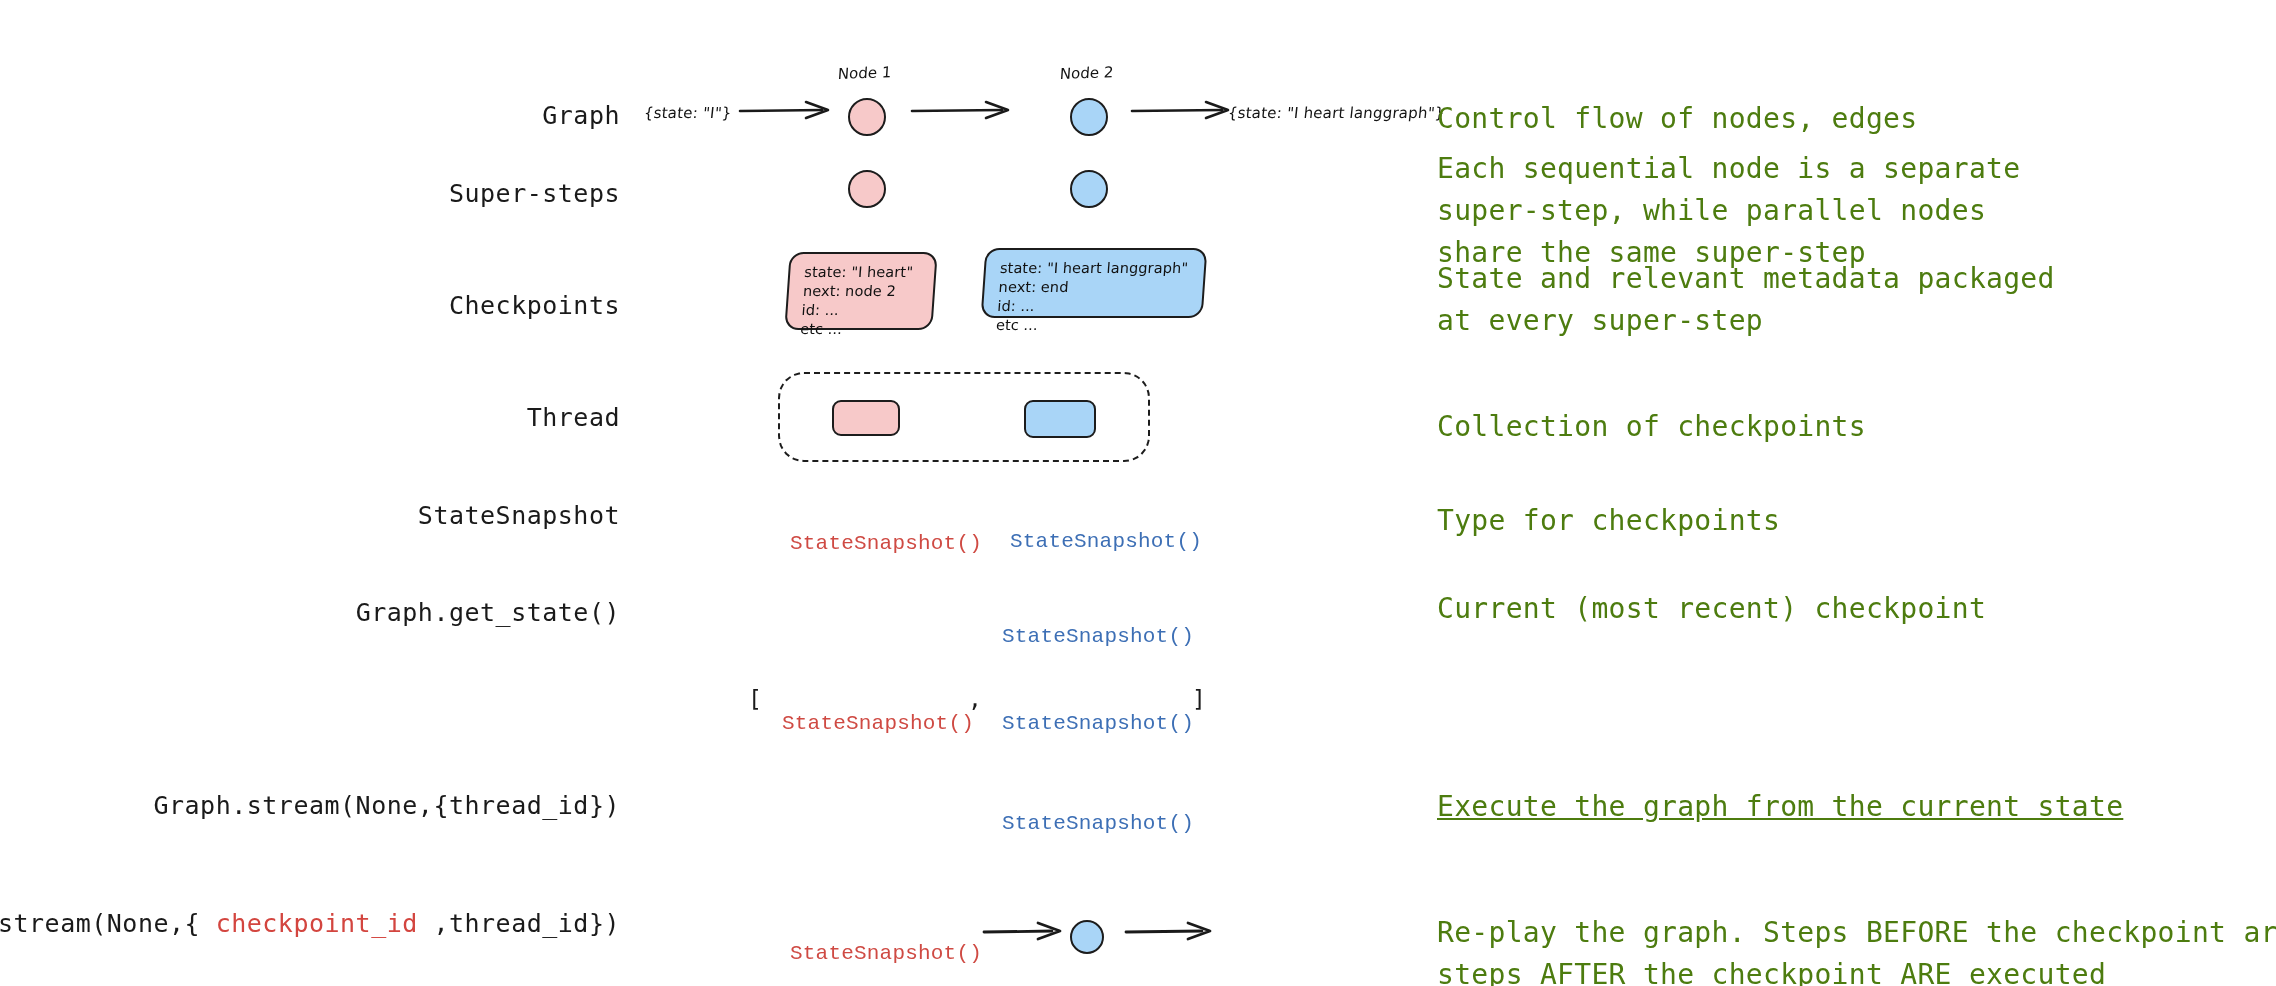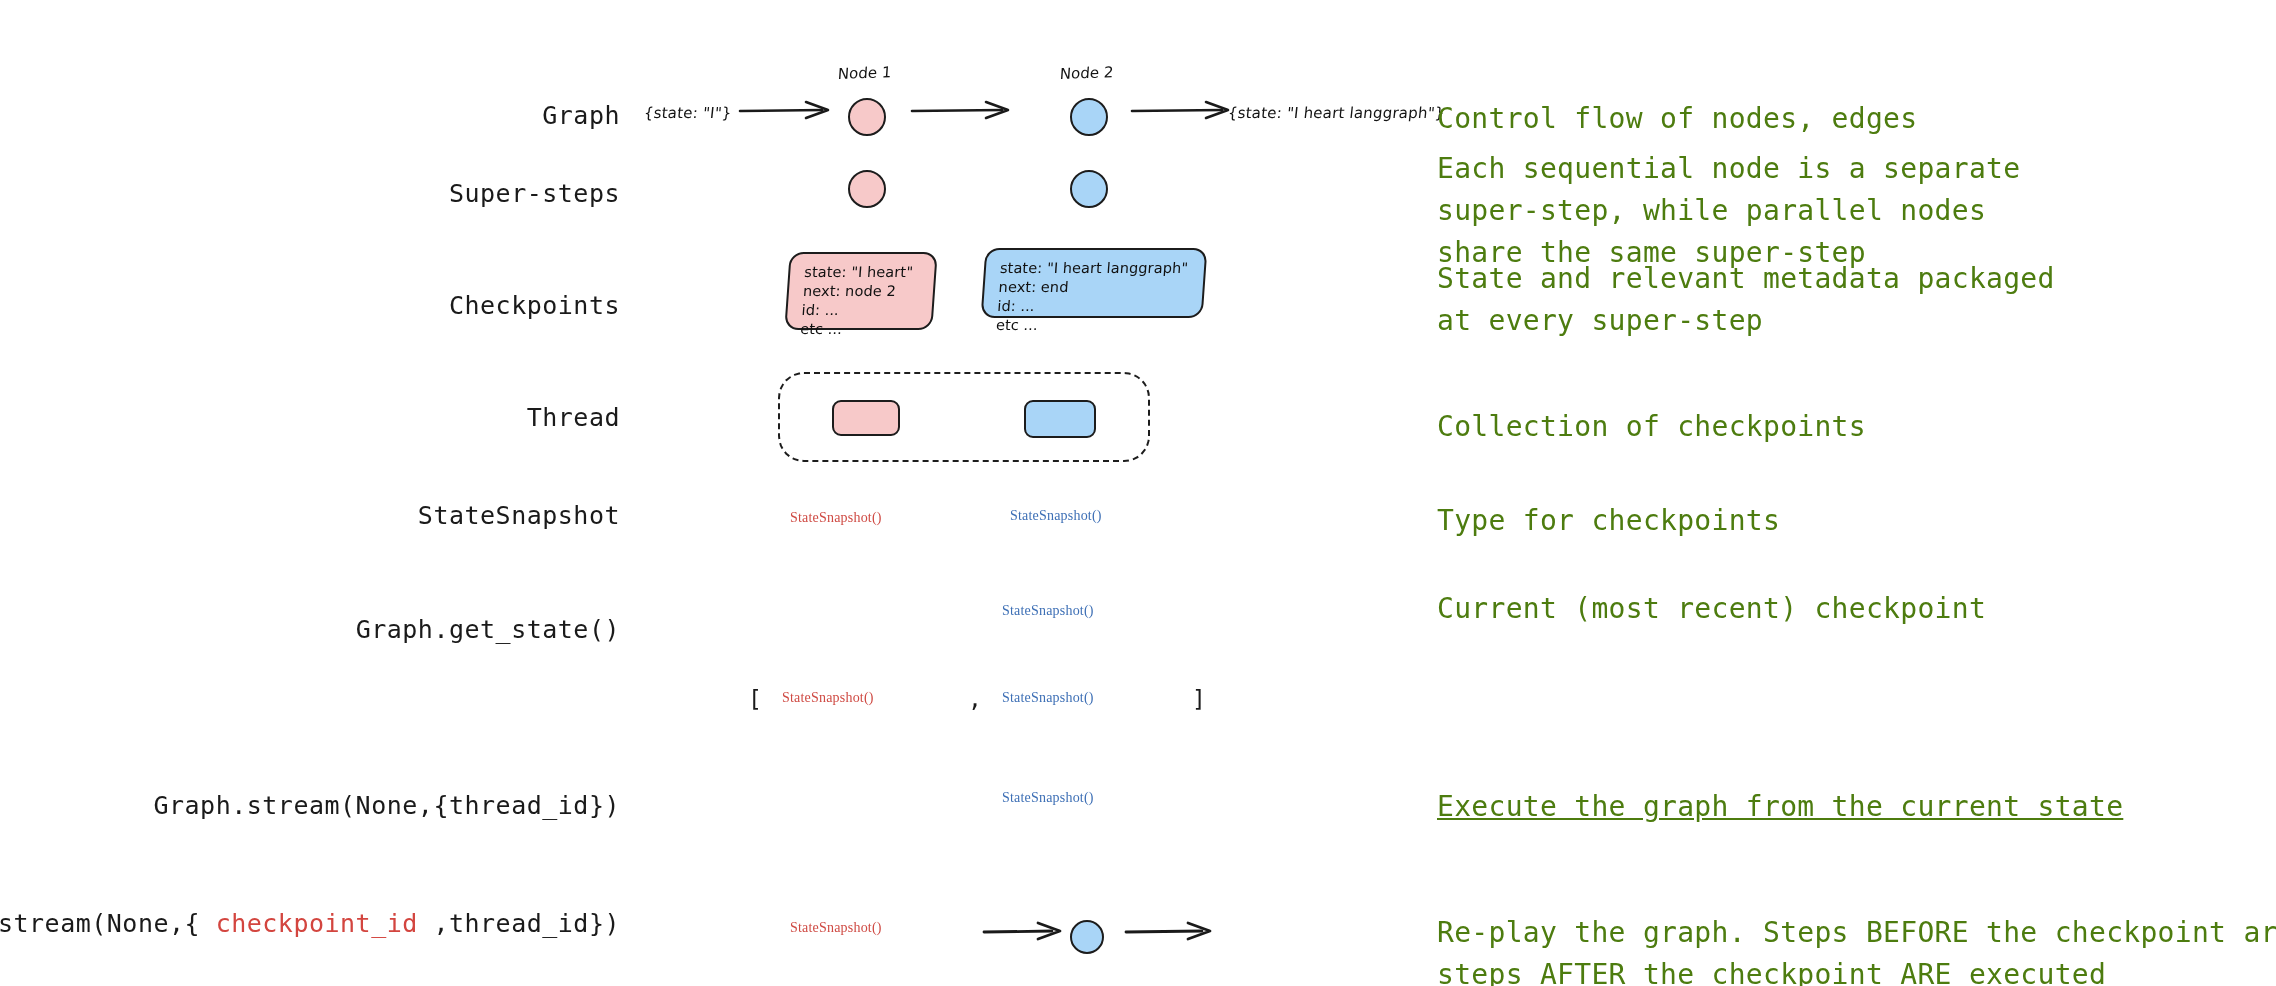--- a/index.html
+++ b/index.html
@@ -108,24 +108,25 @@
     border: 2.6px solid #1c1c1c;
     border-radius: 9px;
     box-sizing: border-box;
   }
   .chip.pink { background: #f7c9c9; }
   .chip.blue { background: #a9d5f7; }
 
   
   .snap {
     position: absolute;
-    font-family: Liberation Serif, serif;
-    font-size: 14px;
+    font-family: Liberation Mono, monospace;
+    font-size: 21px;
     white-space: nowrap;
     letter-spacing: 0.2px;
+    margin-top: 22px;
   }
   .snap.red  { color: #cf4a43; }
   .snap.blue { color: #3d6fb5; }
   .brk {
     position: absolute;
     font-family: "DejaVu Sans Mono", monospace;
     font-size: 23px;
     color: #1a1a1a;
   }
 </style>
@@ -192,21 +193,21 @@
 
   <div class="row-desc" style="top:406px;">Collection of checkpoints</div>
 
   <div class="row-label" style="top:500px;">StateSnapshot</div>
 
   <div class="snap red" style="left:790px; top:510px;">StateSnapshot()</div>
   <div class="snap blue" style="left:1010px; top:508px;">StateSnapshot()</div>
 
   <div class="row-desc" style="top:500px;">Type for checkpoints</div>
 
-  <div class="row-label" style="top:614px;">Graph.get_state()</div>
+  <div class="row-label" style="top:597px;">Graph.get_state()</div>
   <div class="snap blue" style="left:1002px; top:603px;">StateSnapshot()</div>
   <div class="row-desc" style="top:588px;">Current (most recent) checkpoint</div>
 
 
   <div class="brk" style="left:748px; top:686px;">[</div>
   <div class="snap red" style="left:782px; top:690px;">StateSnapshot()</div>
   <div class="brk" style="left:968px; top:686px;">,</div>
   <div class="snap blue" style="left:1002px; top:690px;">StateSnapshot()</div>
   <div class="brk" style="left:1192px; top:686px;">]</div>
 

